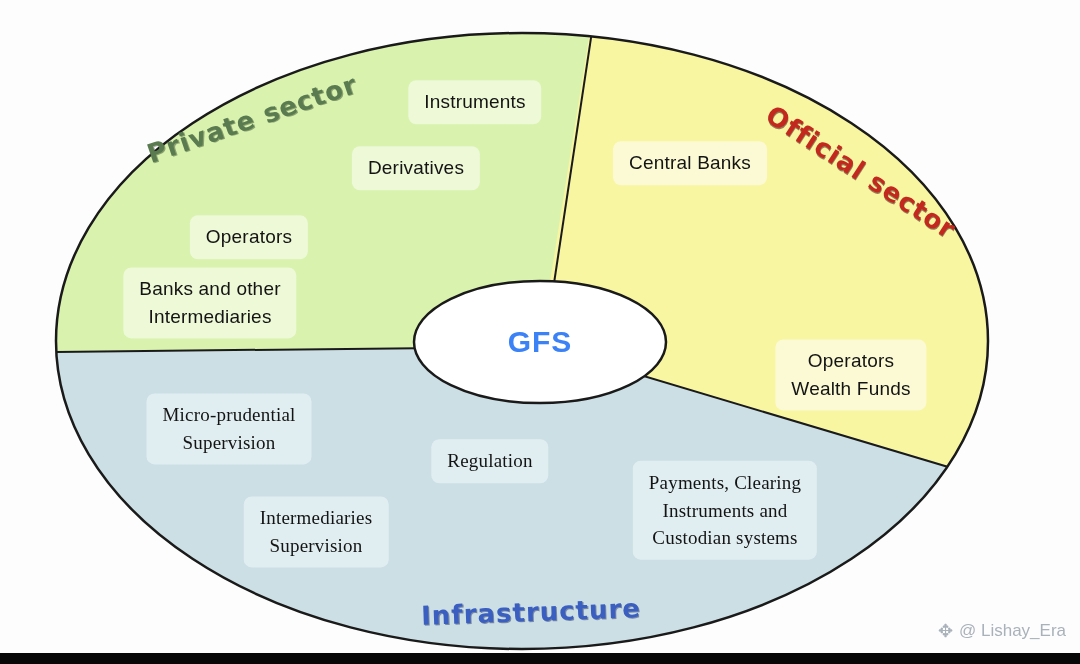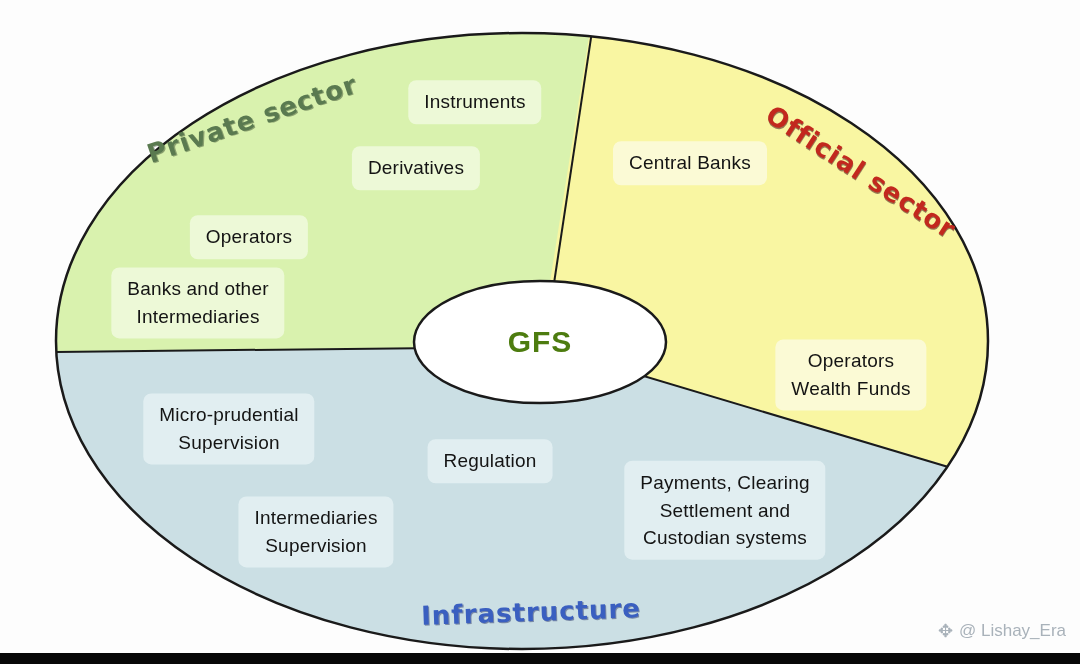--- a/index.html
+++ b/index.html
@@ -26,21 +26,21 @@
     border-radius: 8px;
     font-size: 19px;
     line-height: 1.45;
     color: #141414;
     text-align: center;
     white-space: pre-line;
     letter-spacing: 0.2px;
   }
   .chip-green  { background: rgba(240, 250, 222, 0.85); }
   .chip-yellow { background: rgba(252, 250, 222, 0.85); }
-  .chip-blue   { background: rgba(228, 240, 242, 0.88); }
+  .chip-blue   { background: rgba(228, 240, 242, 0.88); font-family: Liberation Serif, serif; }
 
   .sector-title {
     position: absolute;
     transform-origin: center;
     font-family: "DejaVu Sans", sans-serif;
     font-weight: bold;
     font-size: 26px;
     letter-spacing: 1px;
     white-space: nowrap;
   }
@@ -57,21 +57,21 @@
     text-shadow: 1px 1px 0 rgba(25, 35, 90, 0.45);
   }
 
   .center-label {
     position: absolute;
     left: 540px; top: 342px;
     transform: translate(-50%, -50%);
     font-size: 30px;
     font-weight: bold;
     letter-spacing: 1px;
-    color: #4d7c0f;
+    color: #3b82f6;
   }
 
   .watermark {
     position: absolute;
     right: 14px;
     top: 620px;
     display: flex;
     align-items: center;
     gap: 6px;
     color: #a9b2ba;
@@ -117,21 +117,21 @@
 
   <div class="sector-title title-private" style="left: 252px; top: 119px; color: rgb(90, 122, 80);">Private sector</div>
 
   <div class="chip chip-green" style="left:475px; top:102px;">Instruments</div>
 
   <div class="chip chip-green" style="left:416px; top:168px;">Derivatives</div>
 
   <div class="chip chip-green" style="left:249px; top:237px;">Operators</div>
 
 
-  <div class="chip chip-green" style="left:198px; top:303px;">Banks and other
+  <div class="chip chip-green" style="left:210px; top:303px;">Banks and other
 Intermediaries</div>
 
   <div class="sector-title title-official" style="left: 861px; top: 172px; color: rgb(194, 40, 30);">Official sector</div>
 
   <div class="chip chip-yellow" style="left:670px; top:163px;margin-left:20px;">Central Banks</div>
 
 
   <div class="chip chip-yellow" style="left:851px; top:375px;">Operators
 Wealth Funds</div>
 
@@ -139,21 +139,21 @@
 
   <div class="chip chip-blue" style="left:229px; top:429px;">Micro-prudential
 Supervision</div>
 
   <div class="chip chip-blue" style="left:490px; top:461px;">Regulation</div>
 
   <div class="chip chip-blue" style="left:316px; top:532px;">Intermediaries
 Supervision</div>
 
   <div class="chip chip-blue" style="left:725px; top:510px;">Payments, Clearing
-Settlement and
+Instruments and
 Custodian systems</div>
 
   <div class="center-label">GFS</div>
 
   <div class="watermark">
     <span class="wm-icon">✥</span>
     <span>@ Lishay_Era</span>
   </div>
 
   <div class="bottom-bar"></div>

